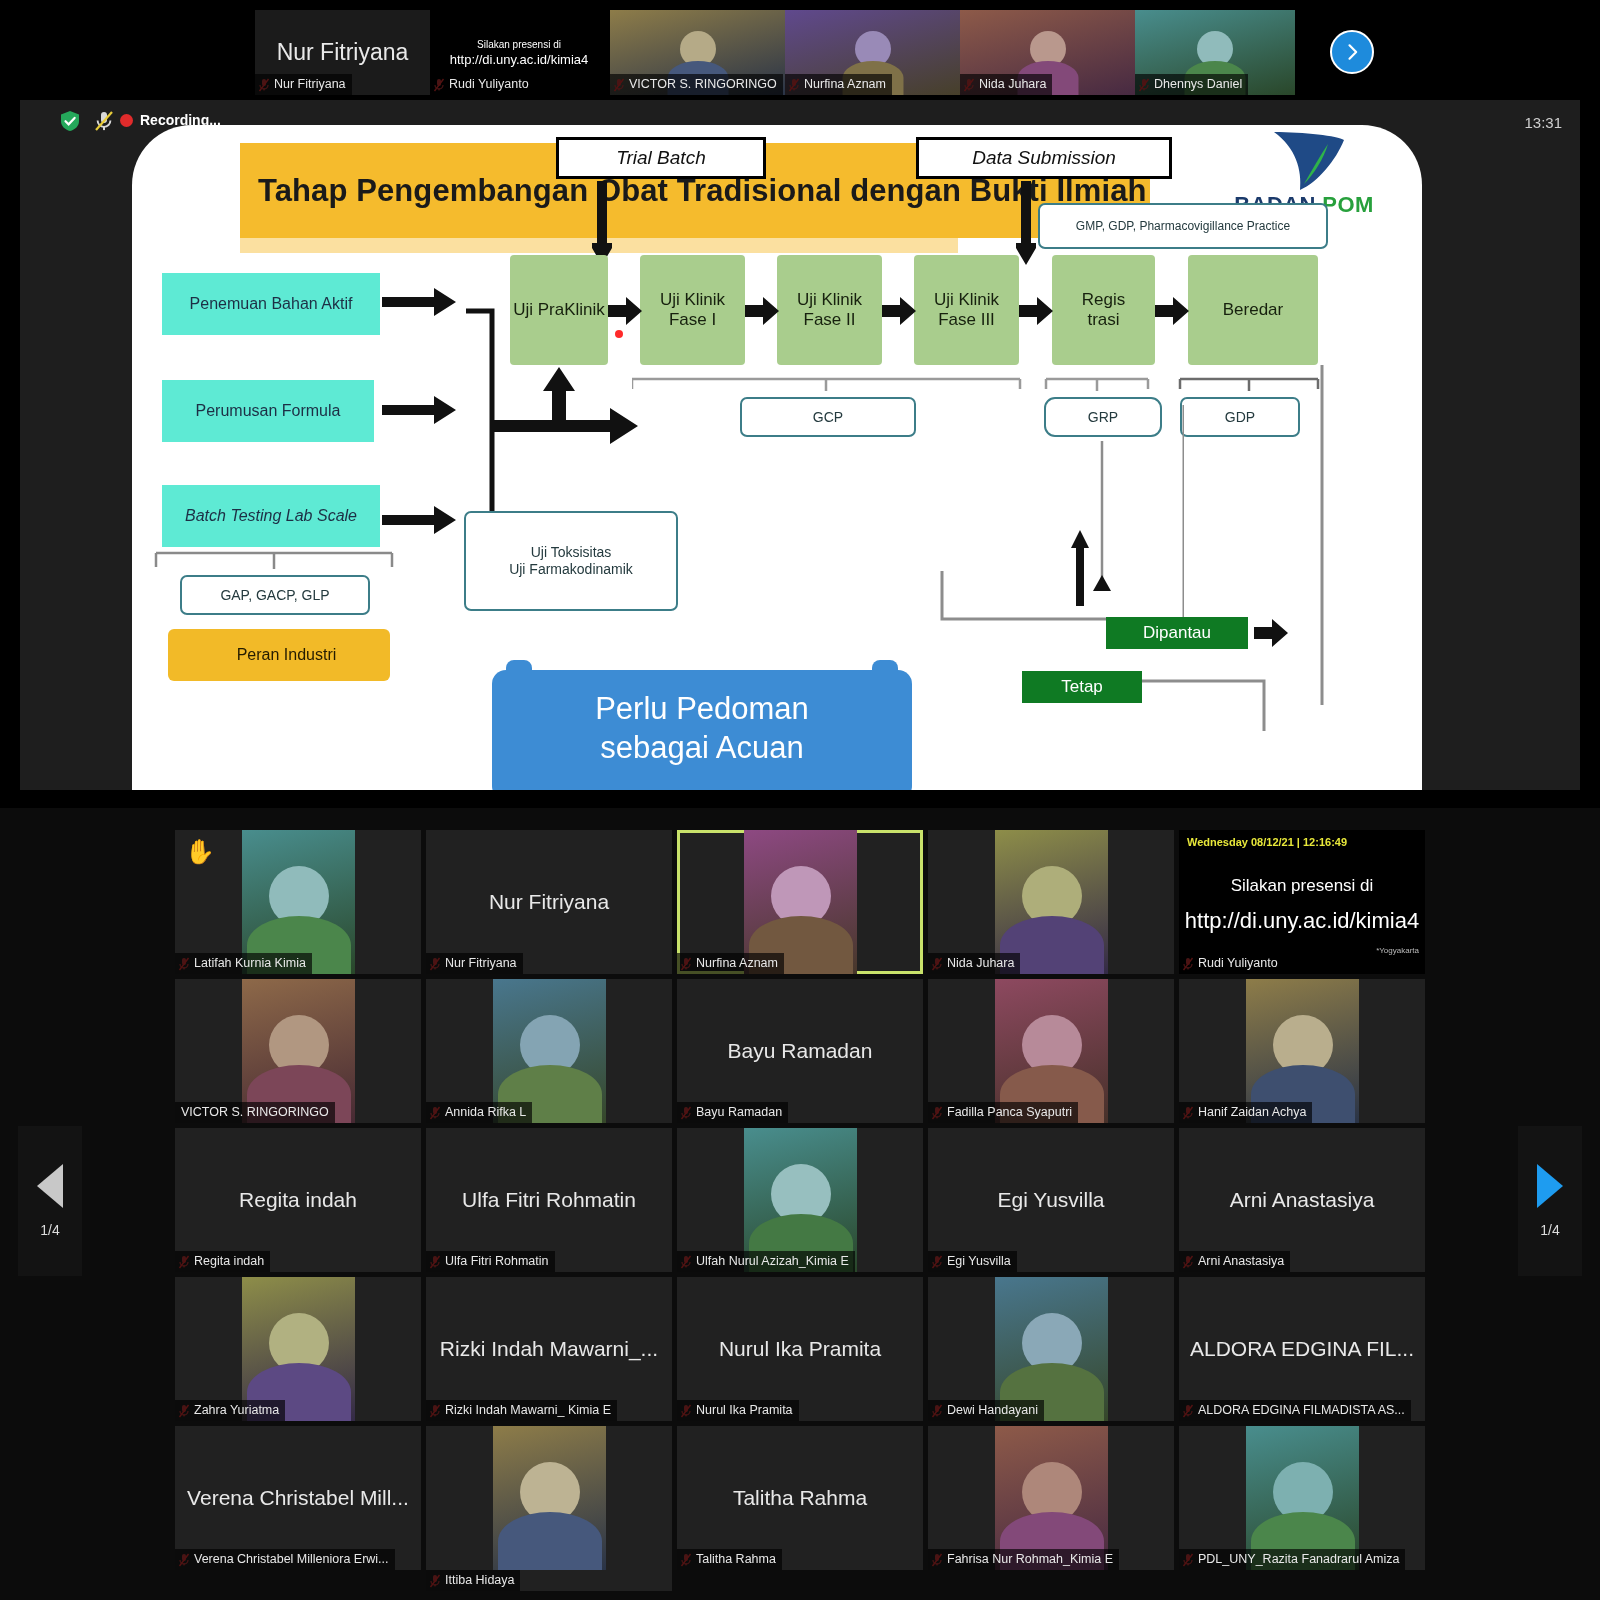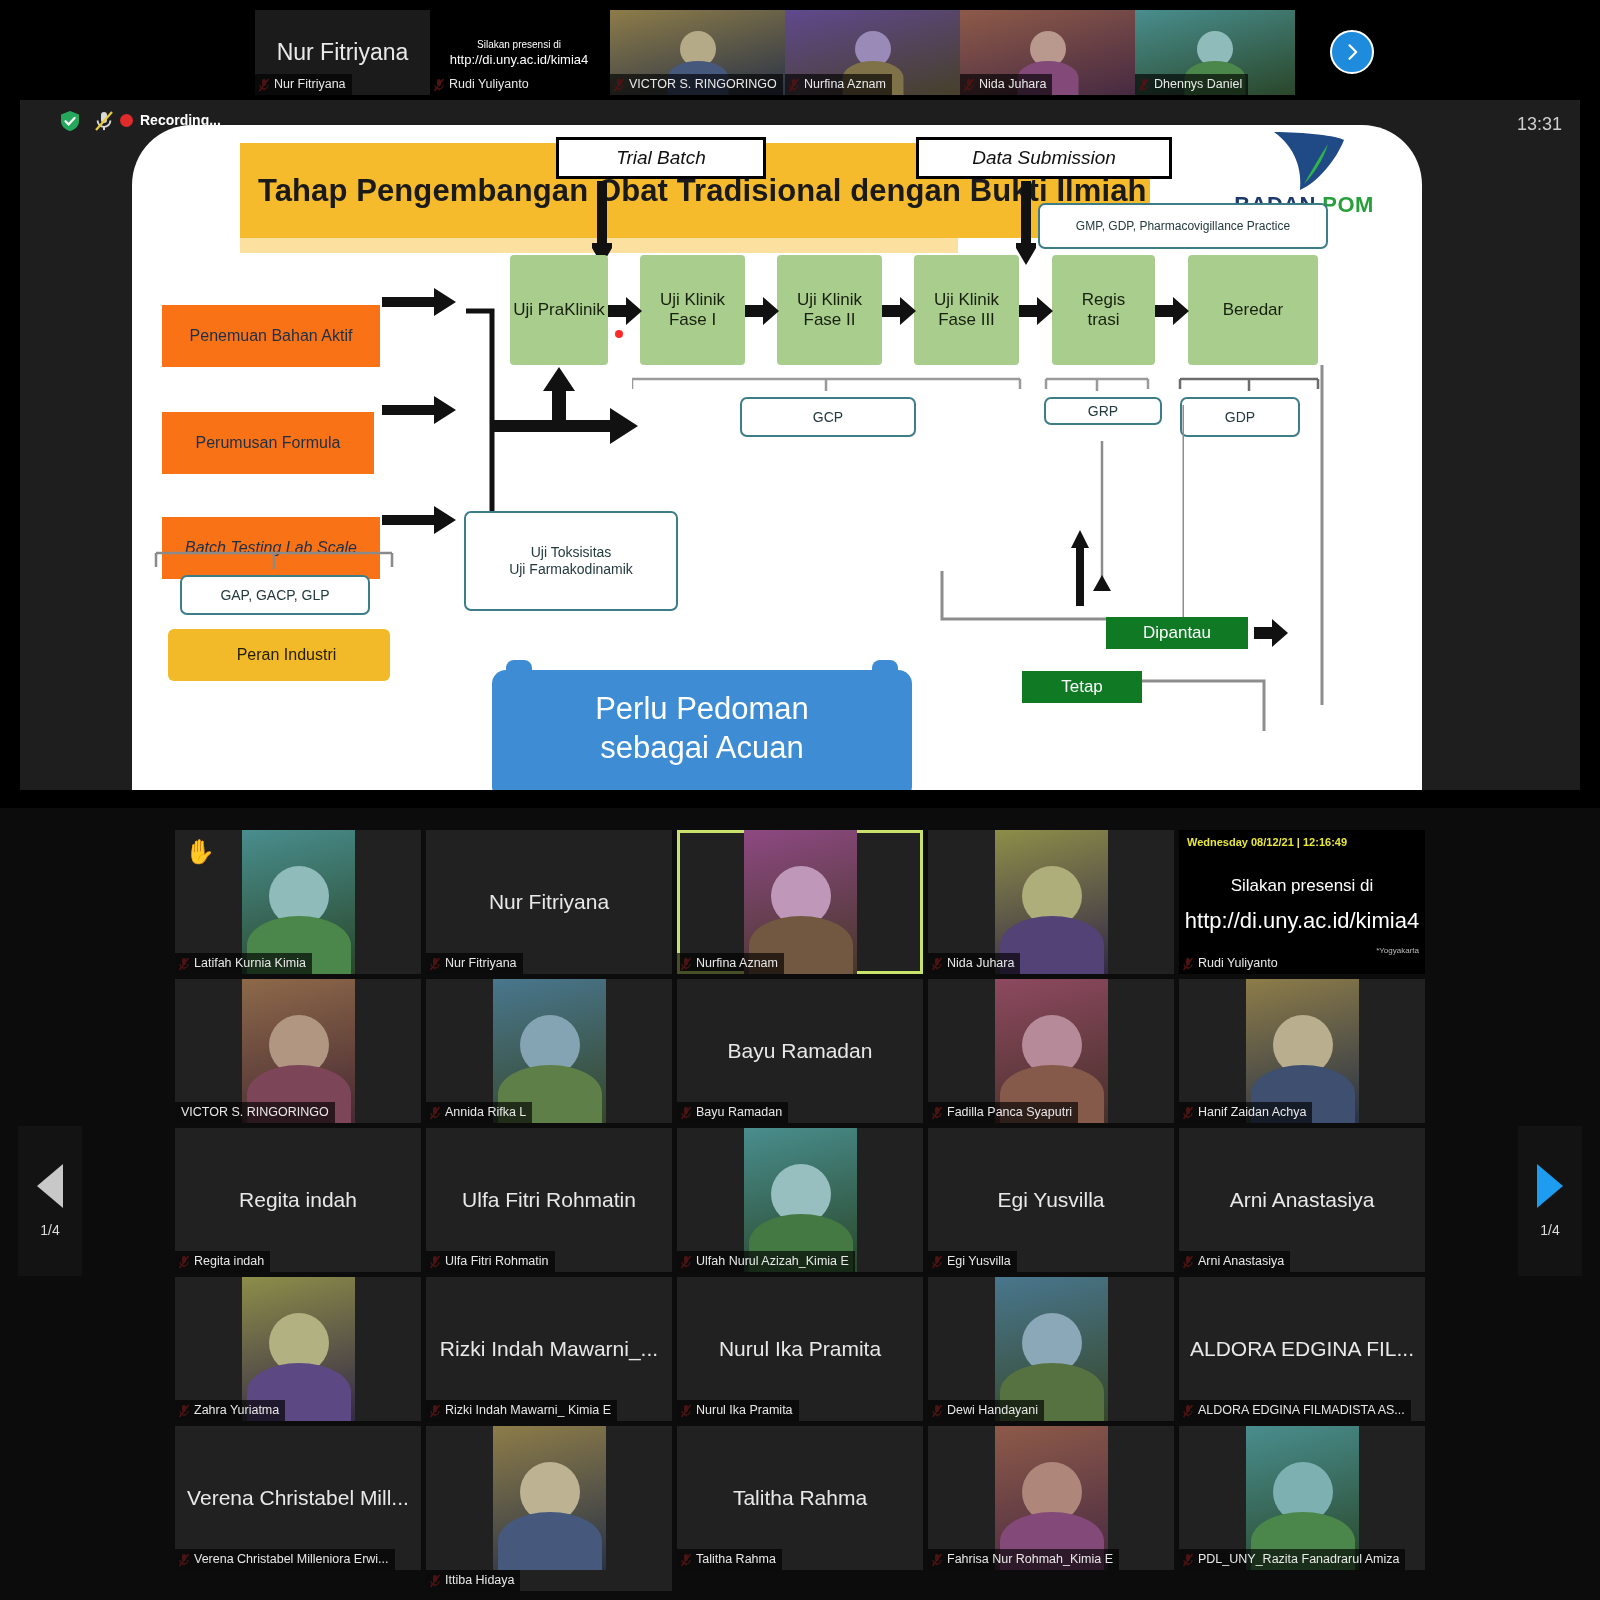--- a/index.html
+++ b/index.html
@@ -26,41 +26,41 @@
     background:#1e8bdc; border:2px solid #fff; display:flex; align-items:center; justify-content:center; }
   .next-circle svg { width:20px; height:20px; }
 
   
   #share-window { position:absolute; left:20px; top:100px; width:1560px; height:690px; background:#1e1e1e; }
   #share-bar { position:absolute; left:0; top:0; width:1560px; height:42px; background:#1e1e1e; }
   .sb-ico { position:absolute; top:9px; width:24px; height:24px; }
   #recording-wrap { position:absolute; left:100px; top:12px; display:flex; align-items:center; gap:7px; }
   #rec-dot { width:13px; height:13px; border-radius:50%; background:#e02b2b; }
   #rec-text { color:#fff; font-size:14px; font-weight:bold; }
-  #clock { position:absolute; right:18px; top:14px; color:#cfcfcf; font-size:18px; }
+  #clock { position:absolute; right:18px; top:14px; color:#cfcfcf; font-size:15px; }
 
   
   #slide { position:absolute; left:112px; top:25px; width:1290px; height:665px;
     background:#fff; border-radius:60px 60px 0 0; overflow:hidden; }
   #slide-inner { position:absolute; left:0; top:0; width:1290px; height:665px; }
 
   #title-shadow { position:absolute; left:108px; top:110px; width:718px; height:18px; background:#fbe0a0; }
   #title-band { position:absolute; left:108px; top:18px; width:910px; height:95px; background:#f5bb2d; }
   #title-text { position:absolute; inset:0; display:flex; align-items:center; padding-left:18px;
     color:#1a1a1a; font-size:31px; font-weight:bold; letter-spacing:.1px; }
 
   #logo { position:absolute; right:28px; top:5px; width:180px; height:110px; }
   #logo-mark { position:absolute; left:52px; top:0; width:80px; height:64px; }
   #logo-text { position:absolute; left:0; top:62px; width:180px; text-align:center;
     font-size:22px; font-weight:bold; letter-spacing:.4px; }
   #logo-text .a { color:#1b3a6b; } #logo-text .b { color:#27a03c; }
 
   .bx { position:absolute; display:flex; align-items:center; justify-content:center;
     text-align:center; line-height:1.18; }
-  .blue { background:#f97316; color:#1d2f45; font-size:16px;margin-top:32px; }
+  .blue { background:#5eead4; color:#1d2f45; font-size:16px; }
   .blue.it { font-style:italic; }
   .green { background:#a9cd8d; color:#17210e; font-size:17px; border-radius:4px; }
   .wbox { background:#fff; border:2px solid #3c7d88; border-radius:7px; color:#243a3e; font-size:14px; }
   .blackbox { background:#fff; border:3px solid #000; color:#111; font-size:19px; font-style:italic; }
   .darkgreen { background:#0f7a23; color:#fff; font-size:17px; }
   .orange { background:#f2ba28; color:#241c00; font-size:16px; border-radius:6px;padding-left:15px; }
   .ar-svg { position:absolute; }
 
   #perlu { position:absolute; left:360px; top:545px; width:420px; height:130px;
     background:#3d8cd4; border-radius:14px; color:#fff; font-size:31px; text-align:center;
@@ -296,21 +296,21 @@
           <path d="M23 0 l16 24 h-9 v38 h-14 v-38 h-9 Z" fill="#111"></path>
         </svg>
 
         <svg class="ar-svg" style="left:500px;top:248px;width:700px;height:24px" viewBox="0 0 700 24">
           <path d="M0 6 v10 M0 6 H388 M388 6 v10 M194 6 v12" stroke="#9a9a9a" stroke-width="2.5" fill="none"></path>
           <path d="M414 6 v10 M414 6 H516 M516 6 v10 M465 6 v12" stroke="#9a9a9a" stroke-width="2.5" fill="none"></path>
           <path d="M548 6 v10 M548 6 H686 M686 6 v10 M617 6 v12" stroke="#6c6c6c" stroke-width="2.5" fill="none"></path>
         </svg>
 
         <div class="bx wbox" style="left:608px;top:272px;width:176px;height:40px;">GCP</div>
-        <div class="bx wbox" style="left:912px;top:272px;width:118px;height:28px;">GRP</div>
+        <div class="bx wbox" style="left:912px;top:272px;width:118px;height:40px;border-radius:11px;">GRP</div>
         <div class="bx wbox" style="left:1048px;top:272px;width:120px;height:40px;">GDP</div>
 
         <svg class="ar-svg" style="left:22px;top:424px;width:240px;height:26px" viewBox="0 0 240 26">
           <path d="M2 4 v14 M2 4 H238 M238 4 v14 M120 4 v16" stroke="#8a8a8a" stroke-width="2.5" fill="none"></path>
         </svg>
         <div class="bx wbox" style="left:48px;top:450px;width:190px;height:40px;">GAP, GACP, GLP</div>
         <div class="bx orange" style="left:36px;top:504px;width:222px;height:52px;">Peran Industri</div>
 
         <div class="bx wbox" style="left:332px;top:386px;width:214px;height:100px;flex-direction:column;font-size:14px;">
           <span>Uji Toksisitas</span>

